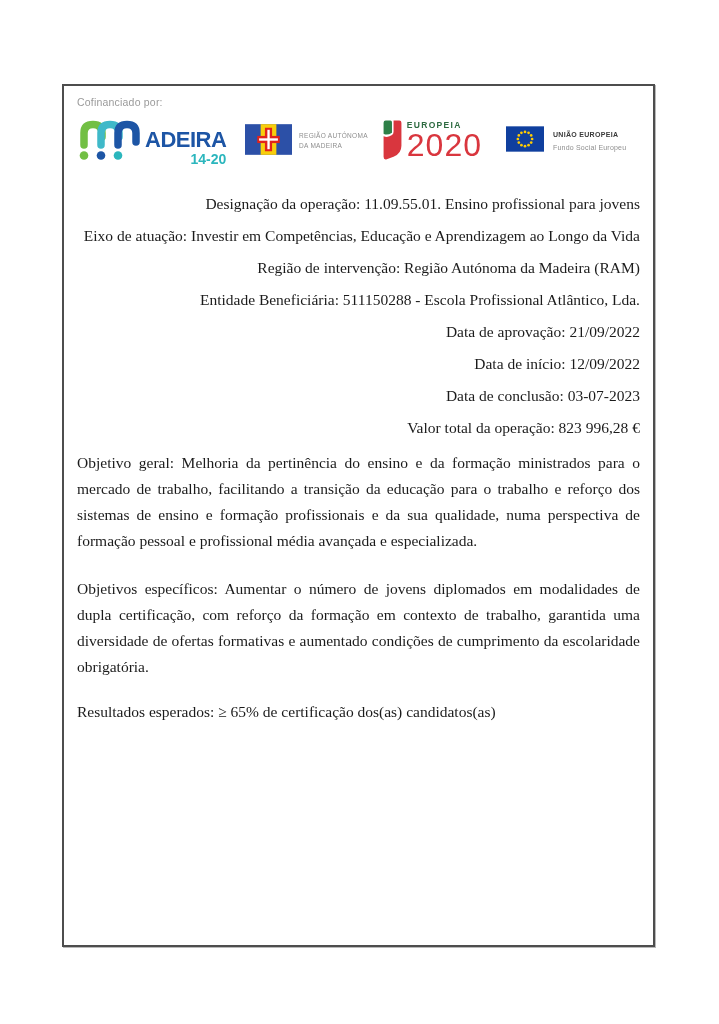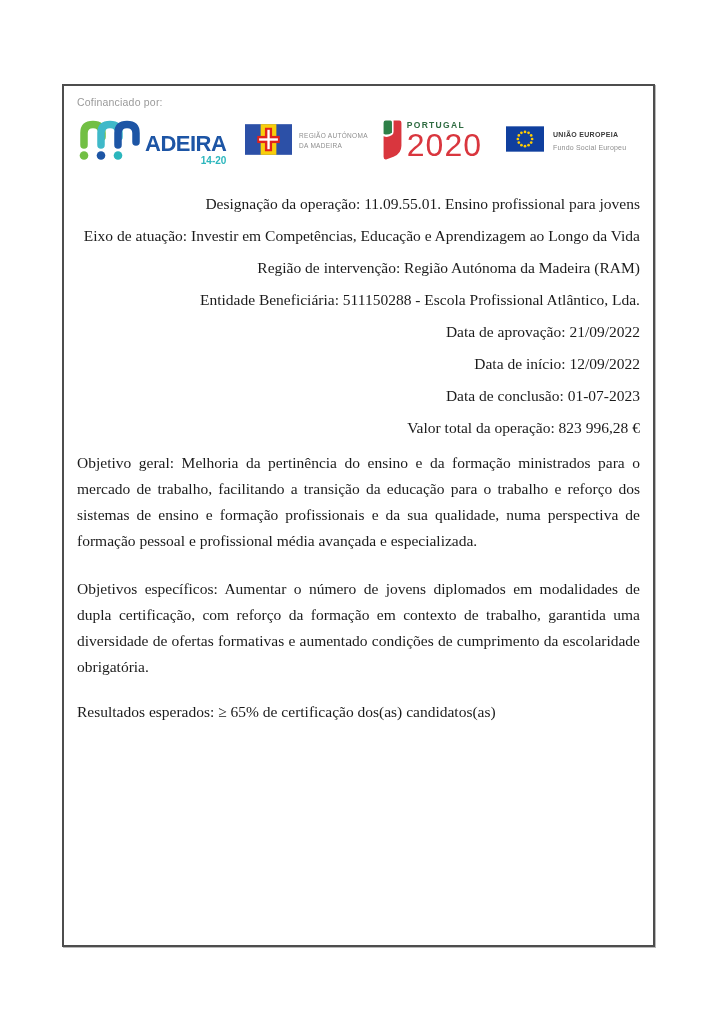--- a/index.html
+++ b/index.html
@@ -38,21 +38,21 @@
   .madeira-wordmark { margin-left:2px; margin-top:9px; line-height:1; }
   .madeira-name {
     font-family:"Liberation Sans", sans-serif;
     font-weight:800; font-size:22px; letter-spacing:-.5px;
     color:#1d55a5;
     display:block;
   }
   .madeira-sub {
     display:block; text-align:right;
     font-family:"Liberation Sans", sans-serif;
-    font-weight:700; font-size:10px;
+    font-weight:700; font-size:14px;
     color:#2bb6bd; margin-top:1px;
   }
   .logo-ram { display:flex; align-items:center; margin-left:22px; }
   .ram-caption {
     font-family:"Liberation Sans", sans-serif;
     font-size:6.5px; line-height:1.5; color:#8e8e8e;
     margin-left:7px; letter-spacing:.3px; text-transform:uppercase;
   }
   .logo-pt { display:flex; align-items:center; margin-left:14px; }
   .pt-text { margin-left:4px; line-height:1; font-family:"Liberation Sans", sans-serif; }
@@ -128,21 +128,21 @@
       </div>
 
       <div class="logo-pt">
         <span>
           <svg width="21" height="41" viewBox="0 0 20 38">
             <path d="M1.5,3 Q1.5,1 3.5,1 L8,1 Q9.5,1 9.5,2.5 L9.5,12.5 Q5,15.5 1.5,13.5 Z" fill="#2e8048"></path>
             <path d="M11,1 L16.5,1 Q18.5,1 18.5,3 L18.5,25 Q18.5,32.5 11,35.5 L4.5,37.8 Q1.5,38.6 1.5,35.5 L1.5,16 Q6,17.5 9.5,14.8 Q11,13.6 11,11.5 Z" fill="#d9363e"></path>
           </svg>
         </span>
         <span class="pt-text">
-          <span class="pt-top">PORTUGAL</span>
+          <span class="pt-top">EUROPEIA</span>
           <span class="pt-year">2020</span>
         </span>
       </div>
 
       <div class="logo-eu">
         <span>
           <svg width="38" height="26" viewBox="0 0 48 32">
             <rect width="48" height="32" fill="#0f3f9e"></rect>
             <g fill="#ffcc00">
               <circle cx="33" cy="16" r="1.7"></circle>
@@ -167,21 +167,21 @@
       </div>
     </div>
 
     <div class="body-text">
       <p class="field-line">Designação da operação: 11.09.55.01. Ensino profissional para jovens</p>
       <p class="field-line">Eixo de atuação: Investir em Competências, Educação e Aprendizagem ao Longo da Vida</p>
       <p class="field-line">Região de intervenção: Região Autónoma da Madeira (RAM)</p>
       <p class="field-line">Entidade Beneficiária: 511150288 - Escola Profissional Atlântico, Lda.</p>
       <p class="field-line">Data de aprovação: 21/09/2022</p>
       <p class="field-line">Data de início: 12/09/2022</p>
-      <p class="field-line">Data de conclusão: 01-07-2023</p>
+      <p class="field-line">Data de conclusão: 03-07-2023</p>
       <p class="field-line">Valor total da operação: 823 996,28 €</p>
 
       <p class="para first">Objetivo geral: Melhoria da pertinência do ensino e da formação ministrados para o mercado de trabalho, facilitando a transição da educação para o trabalho e reforço dos sistemas de ensino e formação profissionais e da sua qualidade, numa perspectiva de formação pessoal e profissional média avançada e especializada.</p>
       <p class="para">Objetivos específicos: Aumentar o número de jovens diplomados em modalidades de dupla certificação, com reforço da formação em contexto de trabalho, garantida uma diversidade de ofertas formativas e aumentado condições de cumprimento da escolaridade obrigatória.</p>
       <p class="result-line">Resultados esperados: ≥ 65% de certificação dos(as) candidatos(as)</p>
     </div>
 
   </div>
 </div>
 

